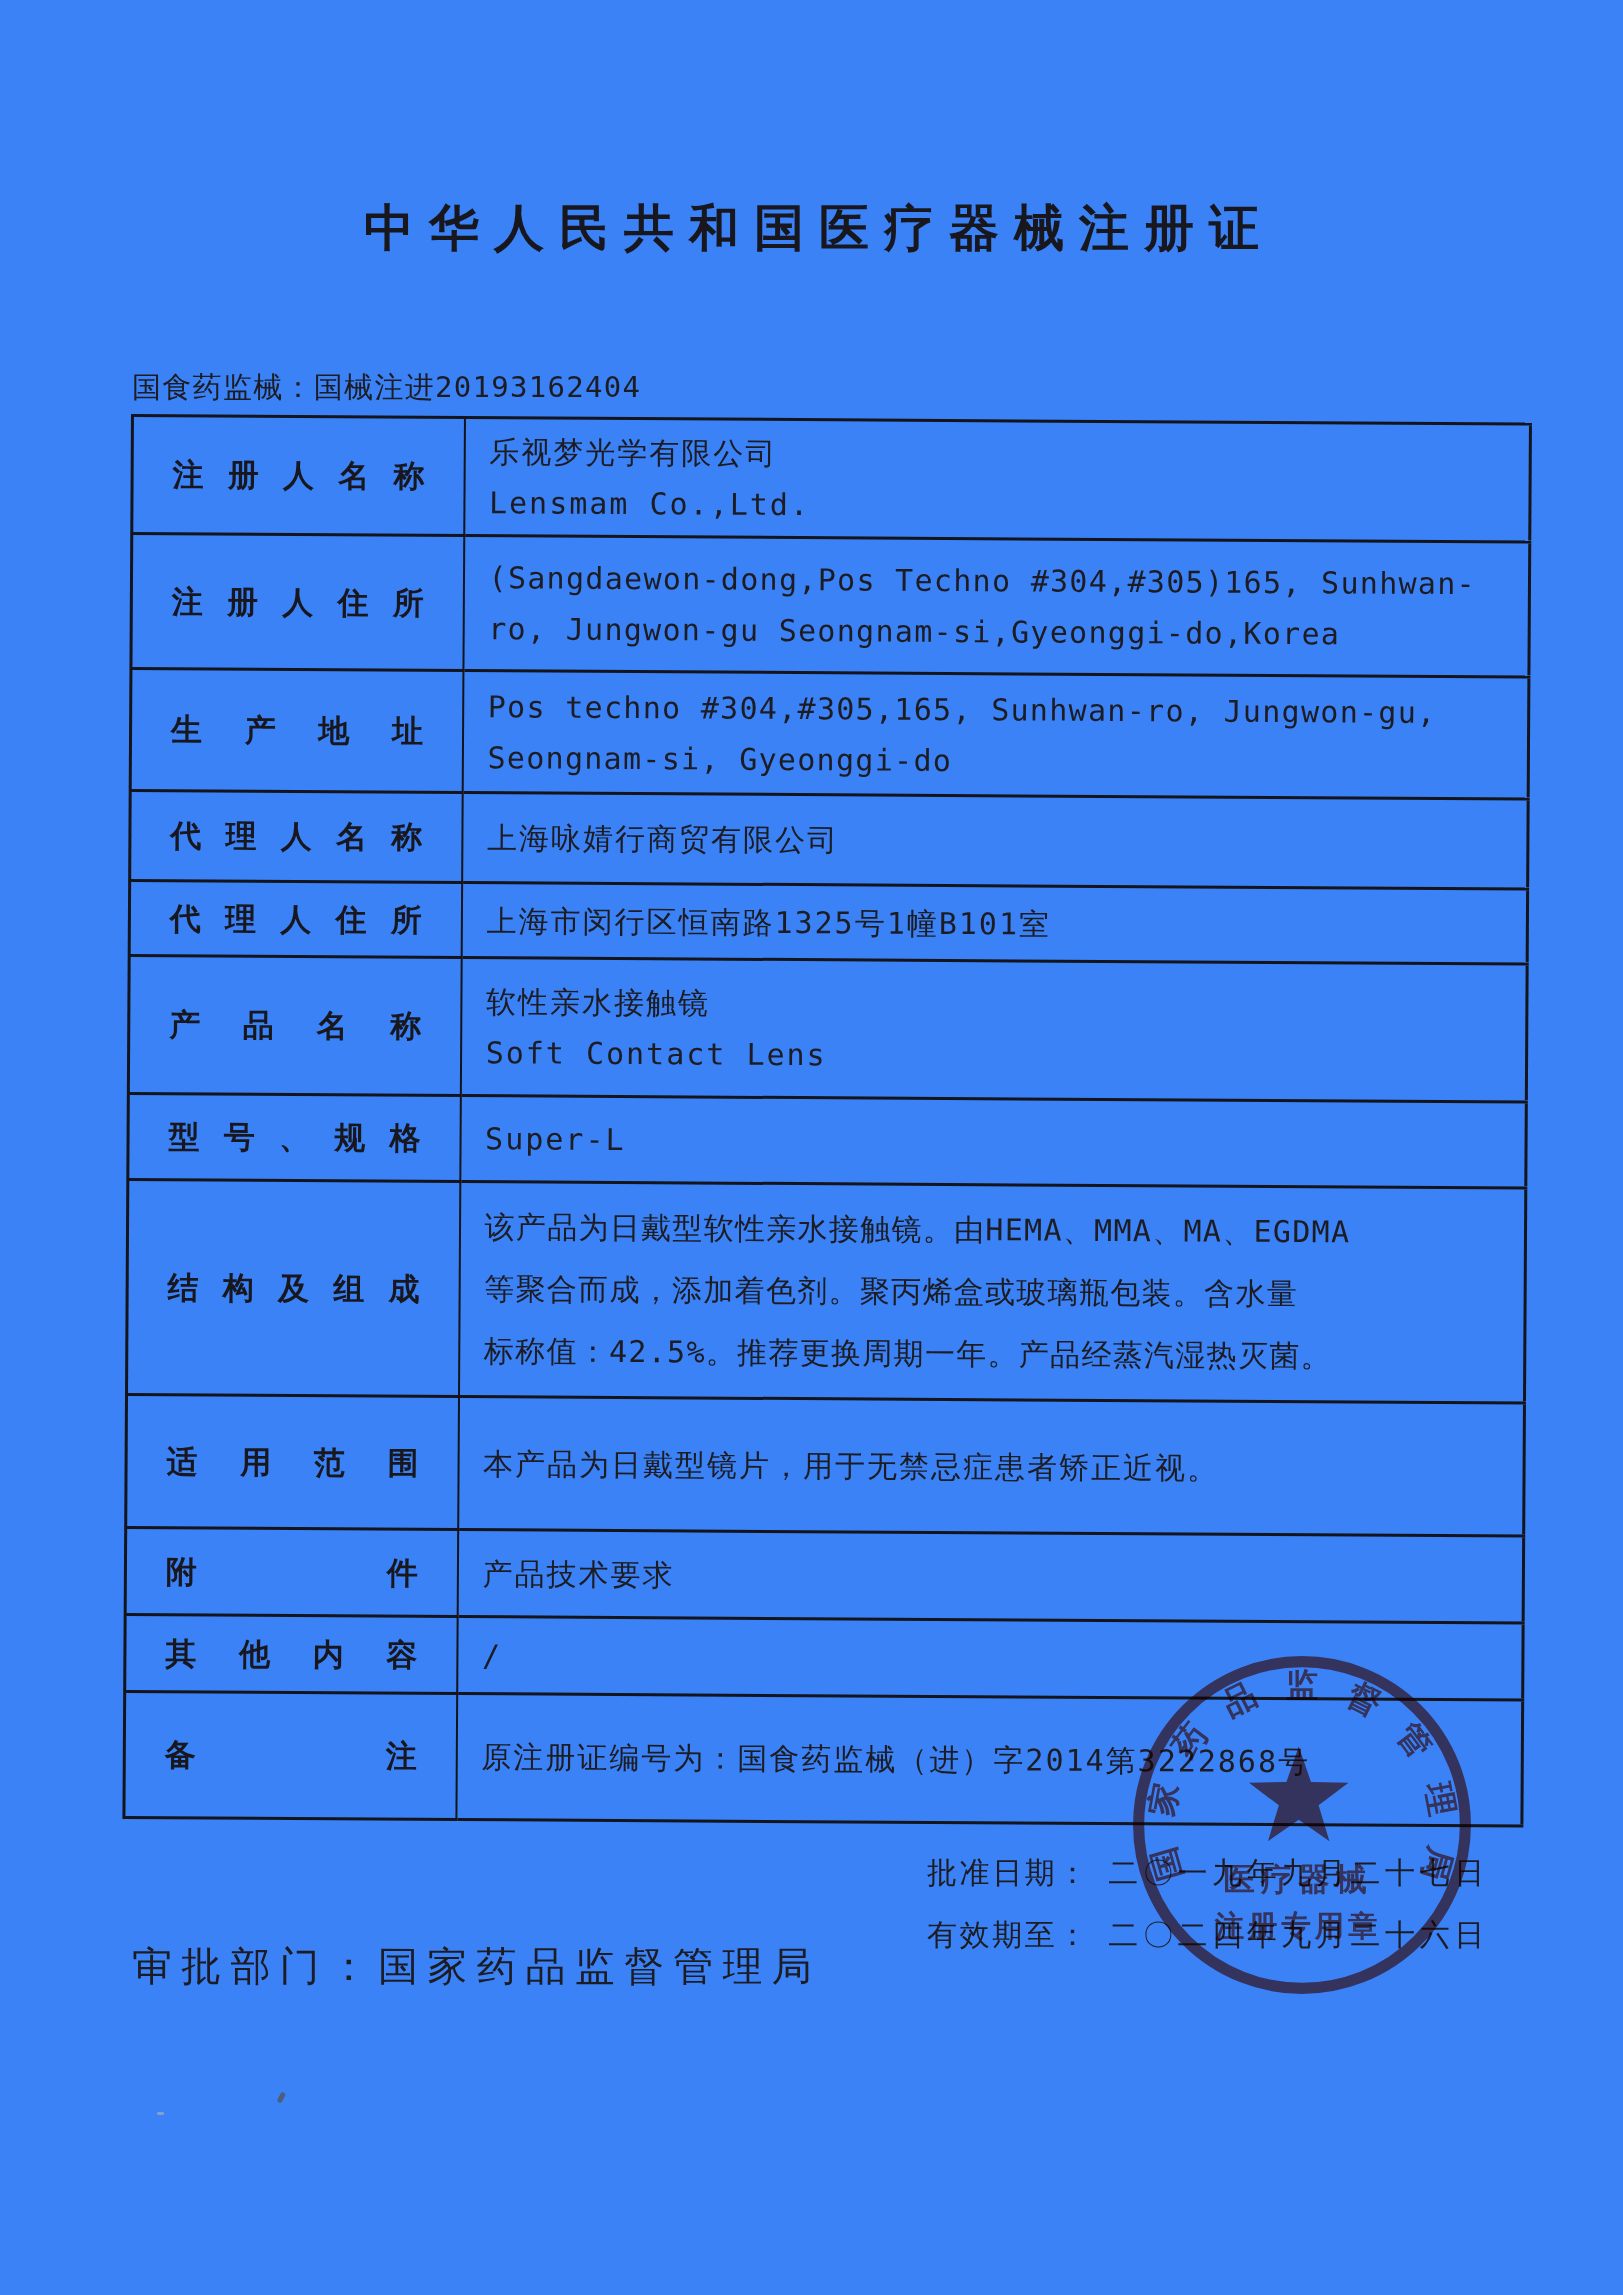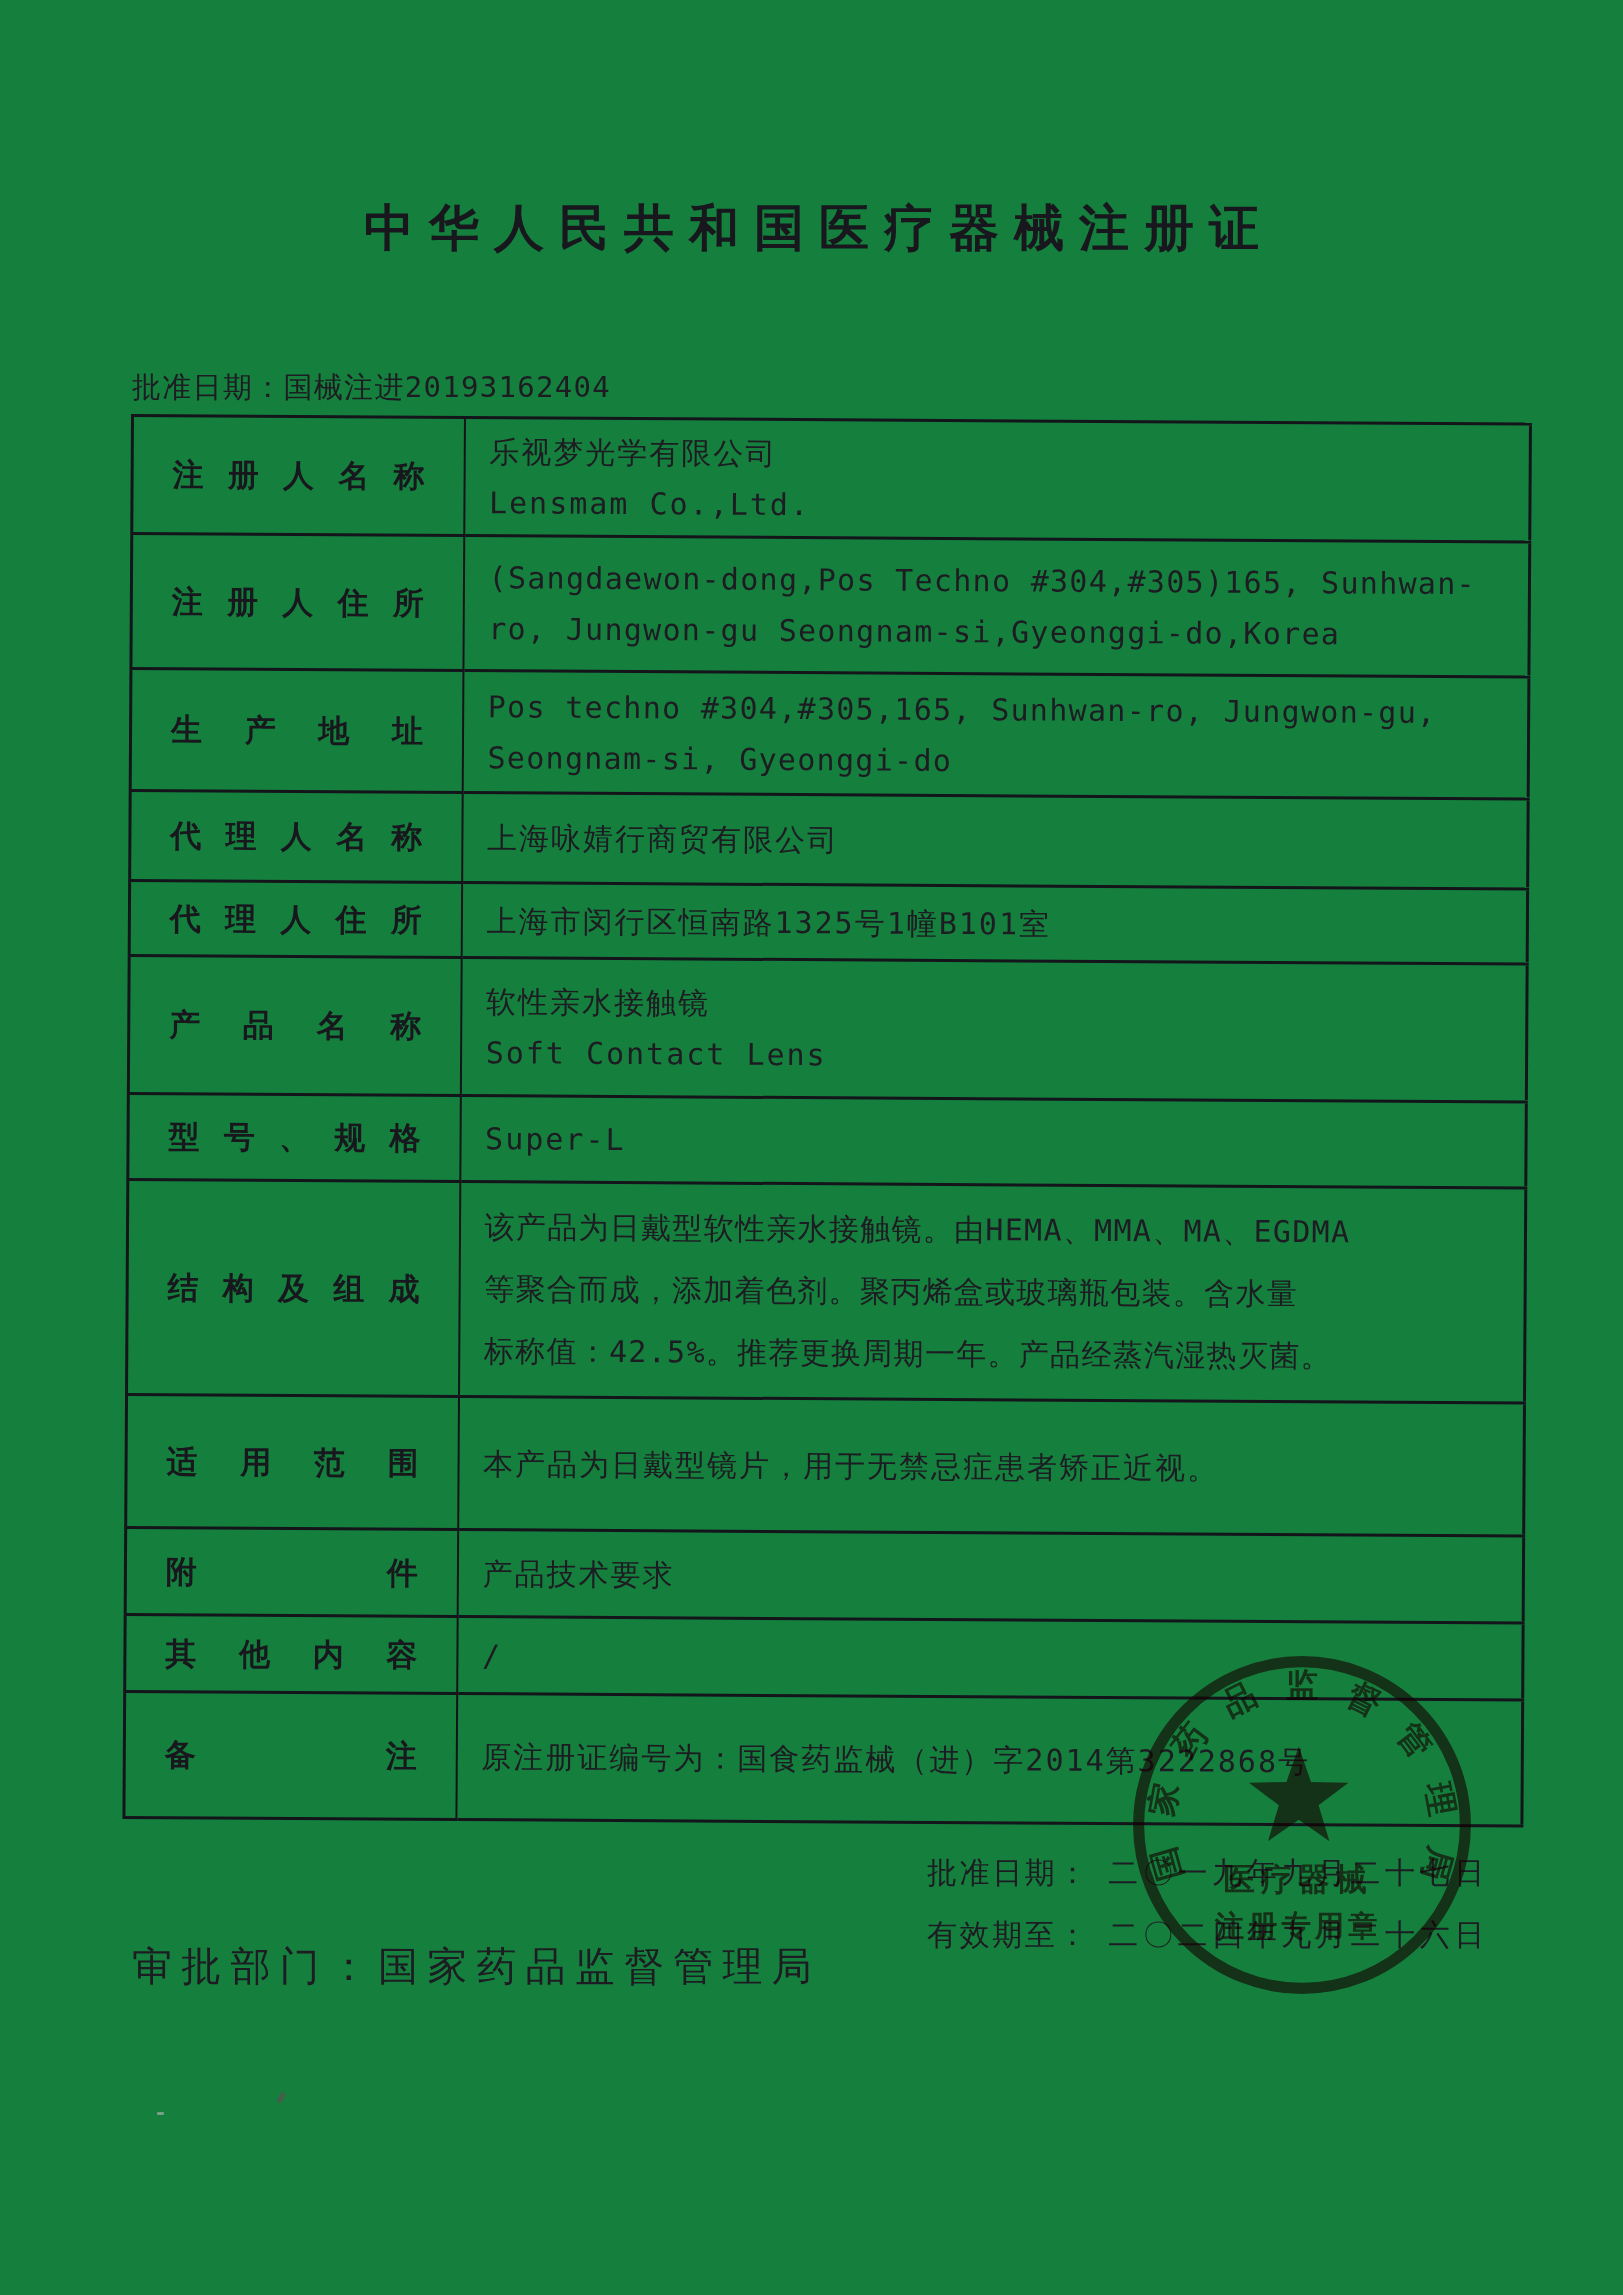--- a/index.html
+++ b/index.html
@@ -5,21 +5,21 @@
   html, body {
     margin: 0;
     padding: 0;
     background: #e8e8e6;
   }
   .page {
     position: relative;
     width: 1623px;
     height: 2295px;
     margin: 0 auto;
-    background: #15803d;
+    background: #3b82f6;
     overflow: hidden;
     font-family: "Liberation Serif", "DejaVu Serif", serif;
     color: #1c1c22;
   }
   .doc-title {
     position: absolute;
     top: 195px;
     left: 0;
     width: 100%;
     text-align: center;
@@ -152,21 +152,21 @@
     opacity: 0.6;
   }
 </style>
 </head>
 <body>
 
 <div class="page">
 
   <div class="doc-title">中华人民共和国医疗器械注册证</div>
 
-  <div class="cert-no">批准日期：国械注进20193162404</div>
+  <div class="cert-no">国食药监械：国械注进20193162404</div>
 
   <table class="cert">
     <tbody>
         <tr class="r1">
       <td class="lbl">
             <div class="jlabel">注册人名称</div>
           </td>
       <td class="val">
             <div class="vtext">乐视梦光学有限公司
 Lensmam Co.,Ltd.</div>

